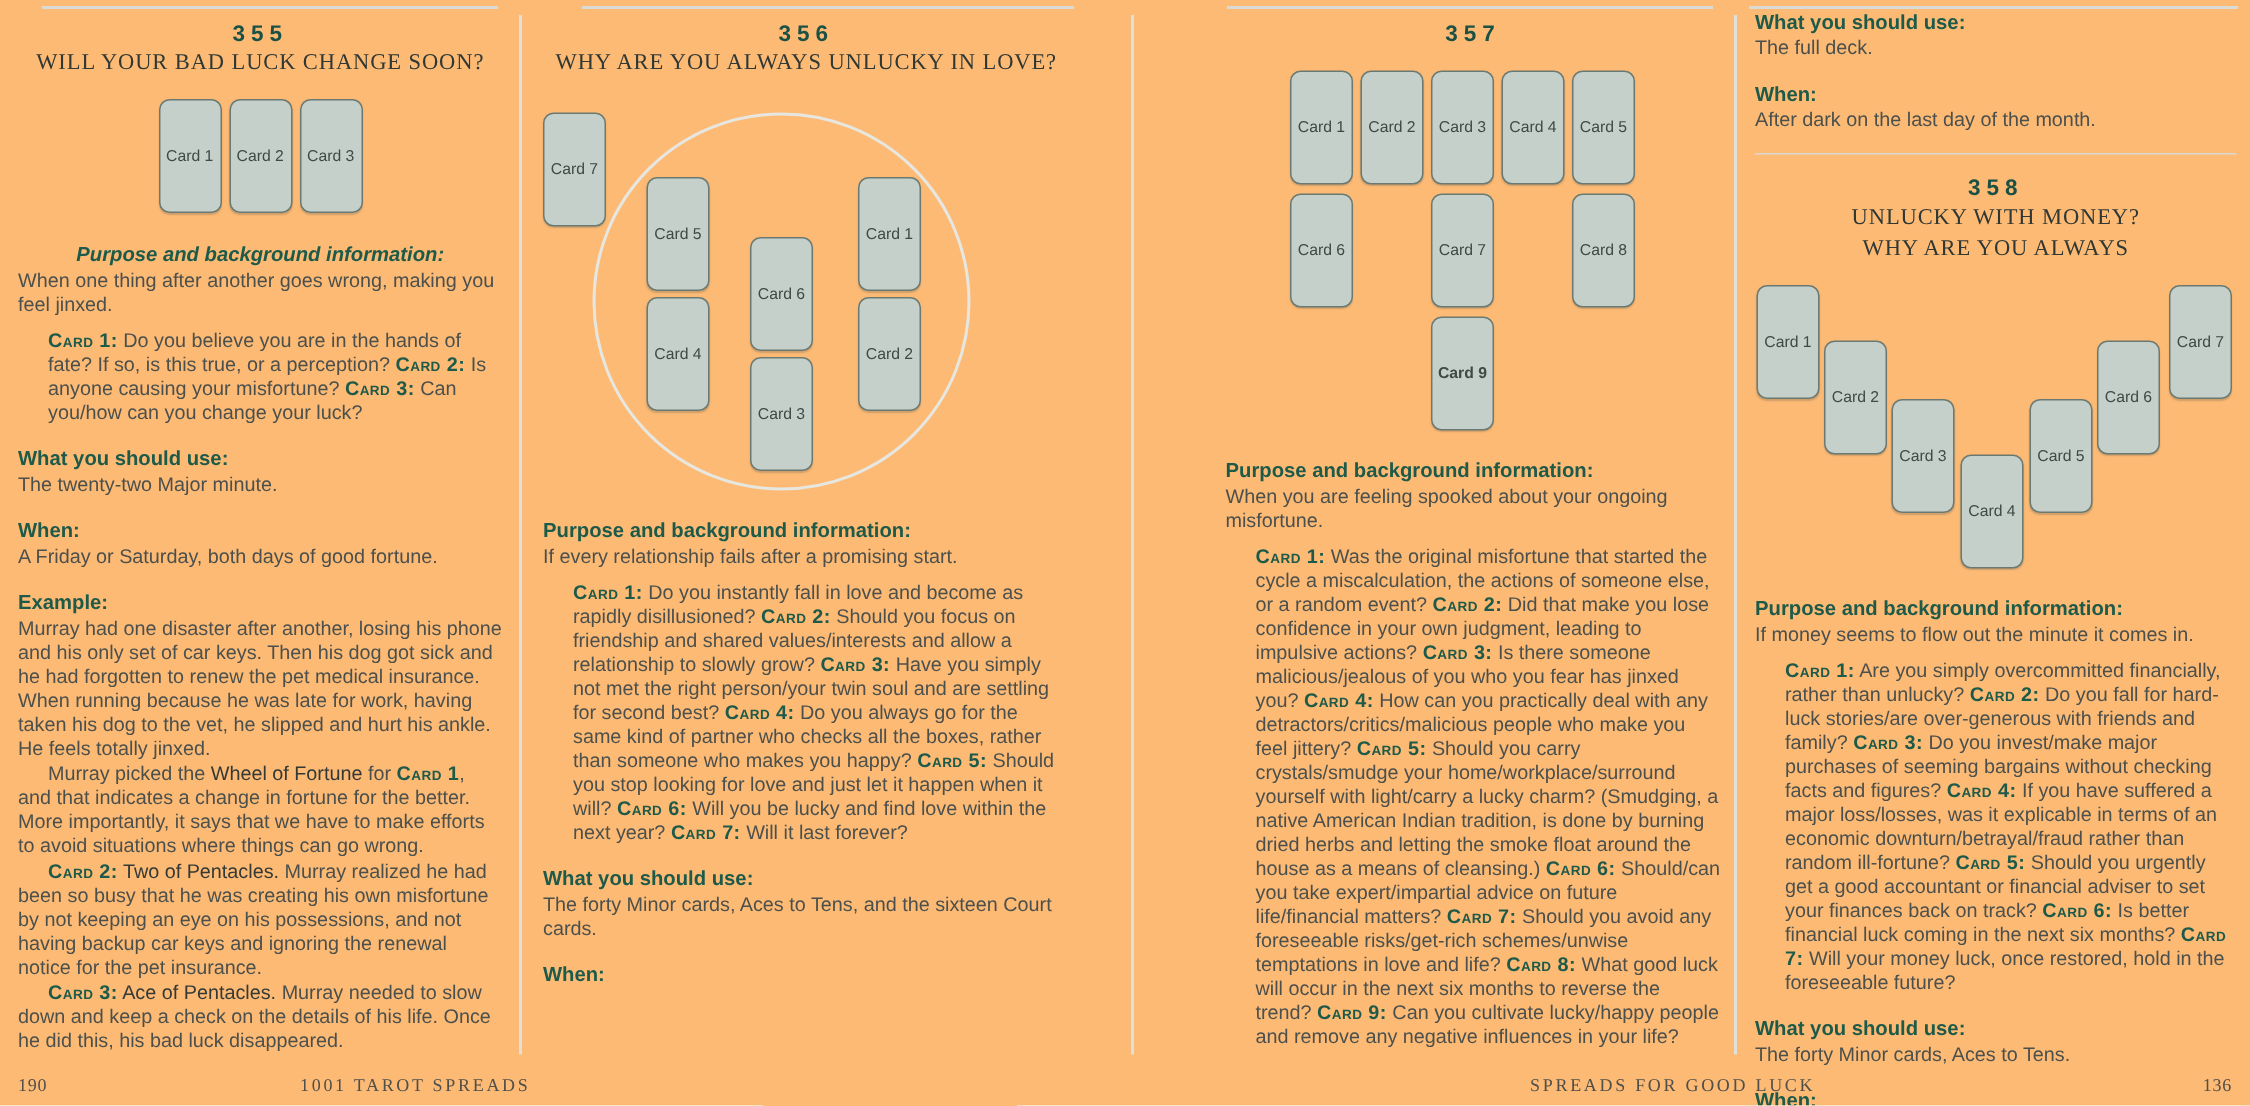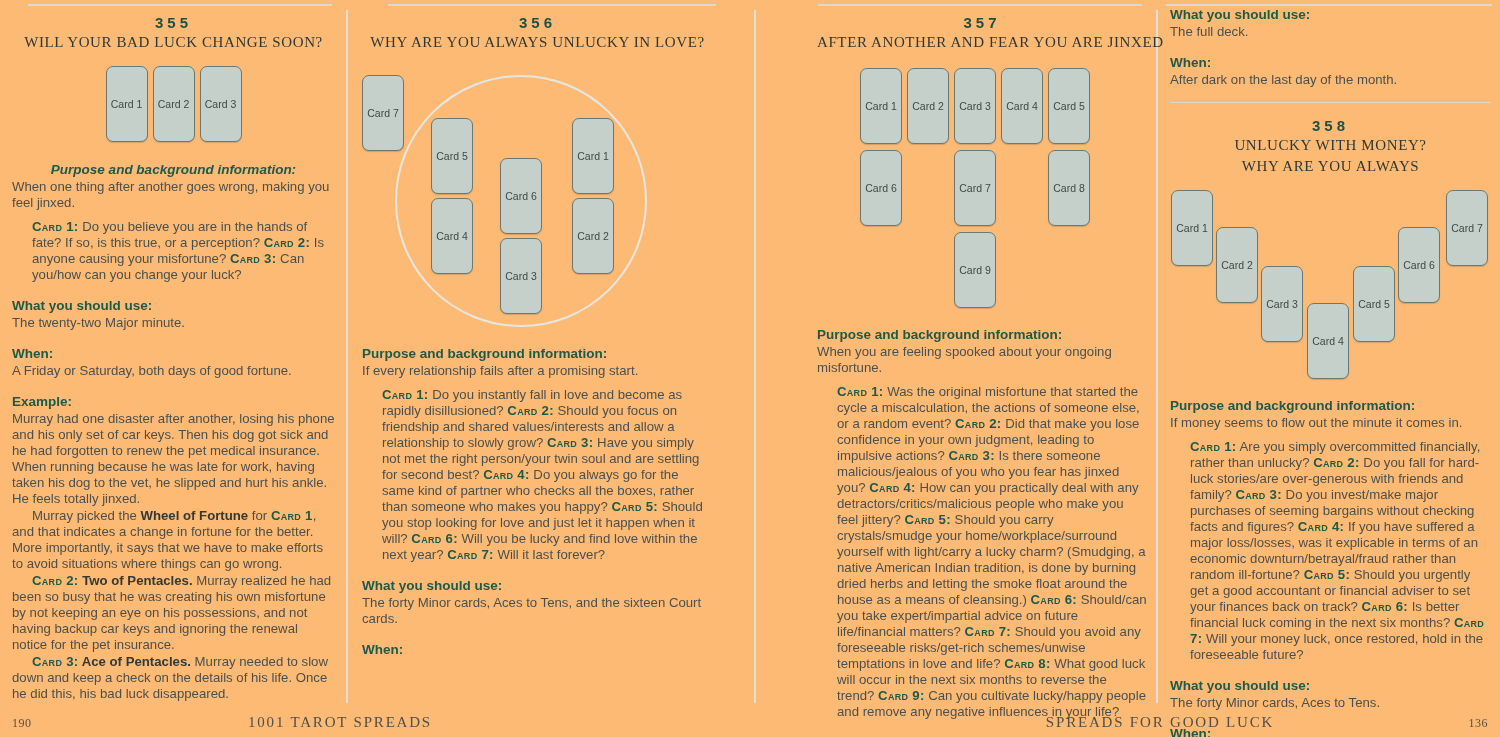--- a/index.html
+++ b/index.html
@@ -44,47 +44,47 @@
 
   .cards-357{height:240px;margin-top:15px;}
   .cards-357 .card:nth-of-type(1){left:43px;top:0;}
   .cards-357 .card:nth-of-type(2){left:90px;top:0;}
   .cards-357 .card:nth-of-type(3){left:137px;top:0;}
   .cards-357 .card:nth-of-type(4){left:184px;top:0;}
   .cards-357 .card:nth-of-type(5){left:231px;top:0;}
   .cards-357 .card:nth-of-type(6){left:43px;top:82px;}
   .cards-357 .card:nth-of-type(7){left:137px;top:82px;}
   .cards-357 .card:nth-of-type(8){left:231px;top:82px;}
-  .cards-357 .card:nth-of-type(9){left:137px;top:164px;}
+  .cards-357 .card:nth-of-type(9){left:137px;top:164px;font-weight:bold;}
 
   .cards-358{height:192px;margin-top:10px;}
   .cards-358 .card:nth-of-type(1){left:1px;top:3px;}
   .cards-358 .card:nth-of-type(2){left:46px;top:40px;}
   .cards-358 .card:nth-of-type(3){left:91px;top:79px;}
   .cards-358 .card:nth-of-type(4){left:137px;top:116px;}
   .cards-358 .card:nth-of-type(5){left:183px;top:79px;}
   .cards-358 .card:nth-of-type(6){left:228px;top:40px;}
   .cards-358 .card:nth-of-type(7){left:276px;top:3px;}
 
   
   .sec{margin:14px 0 0;font-size:13.5px;font-weight:bold;color:#1d5a49;line-height:17px;}
   .purpose-h{margin:18px 0 0;font-size:13.5px;font-weight:bold;color:#1d5a49;line-height:17px;}
   .col1 .purpose-h{text-align:center;font-style:italic;margin-top:17px;}
   .body{margin:1px 0 0;font-size:13.2px;line-height:16px;}
   .questions{padding-left:20px;margin-top:8px;}
   .card-label,.seg-c{font-weight:bold;color:#1d5a49;font-variant:small-caps;letter-spacing:0.3px;}
-  .seg-b{font-weight:bold;color:#333936;}
+  .seg-b{font-weight:normal;color:#333936;}
   .indent{text-indent:20px;}
   .divider{height:1px;background:#d9d9d4;margin:14px 0 0;}
   .col4 .sec.first{margin-top:6px;}
 
   
   .footer-item{position:absolute;bottom:6px;font-family:"Liberation Serif","DejaVu Serif",serif;color:#4f4f4b;}
   .f-num{font-size:12px;letter-spacing:0.5px;}
-  .f-title{font-size:15px;letter-spacing:1.8px;text-align:center;}
+  .f-title{font-size:12px;letter-spacing:1.8px;text-align:left;}
   #f-pnum-left{left:12px;}
   #f-book-title{left:200px;width:280px;}
   #f-section-title{left:1020px;width:280px;}
   #f-pnum-right{right:12px;}
 </style>
 </head>
 <body>
 
 <div class="page">
 
@@ -139,21 +139,20 @@
     <p class="body">If every relationship fails after a promising start.</p>
     <p class="body questions"><span class="card-label">Card 1:</span> Do you instantly fall in love and become as rapidly disillusioned? <span class="card-label">Card 2:</span> Should you focus on friendship and shared values/interests and allow a relationship to slowly grow? <span class="card-label">Card 3:</span> Have you simply not met the right person/your twin soul and are settling for second best? <span class="card-label">Card 4:</span> Do you always go for the same kind of partner who checks all the boxes, rather than someone who makes you happy? <span class="card-label">Card 5:</span> Should you stop looking for love and just let it happen when it will? <span class="card-label">Card 6:</span> Will you be lucky and find love within the next year? <span class="card-label">Card 7:</span> Will it last forever?</p>
     <h3 class="sec">What you should use:</h3>
     <p class="body">The forty Minor cards, Aces to Tens, and the sixteen Court cards.</p>
     <h3 class="sec">When:</h3>
   </section>
 
   <section class="col col3">
     <h2 class="num">357</h2>
     <h1 class="title">
-      <span class="tline">AFTER ANOTHER AND FEAR YOU ARE JINXED</span>
     </h1>
     <div class="cards-abs cards-357">
         <div class="card">Card 1</div>
         <div class="card">Card 2</div>
         <div class="card">Card 3</div>
         <div class="card">Card 4</div>
         <div class="card">Card 5</div>
         <div class="card">Card 6</div>
         <div class="card">Card 7</div>
         <div class="card">Card 8</div>

